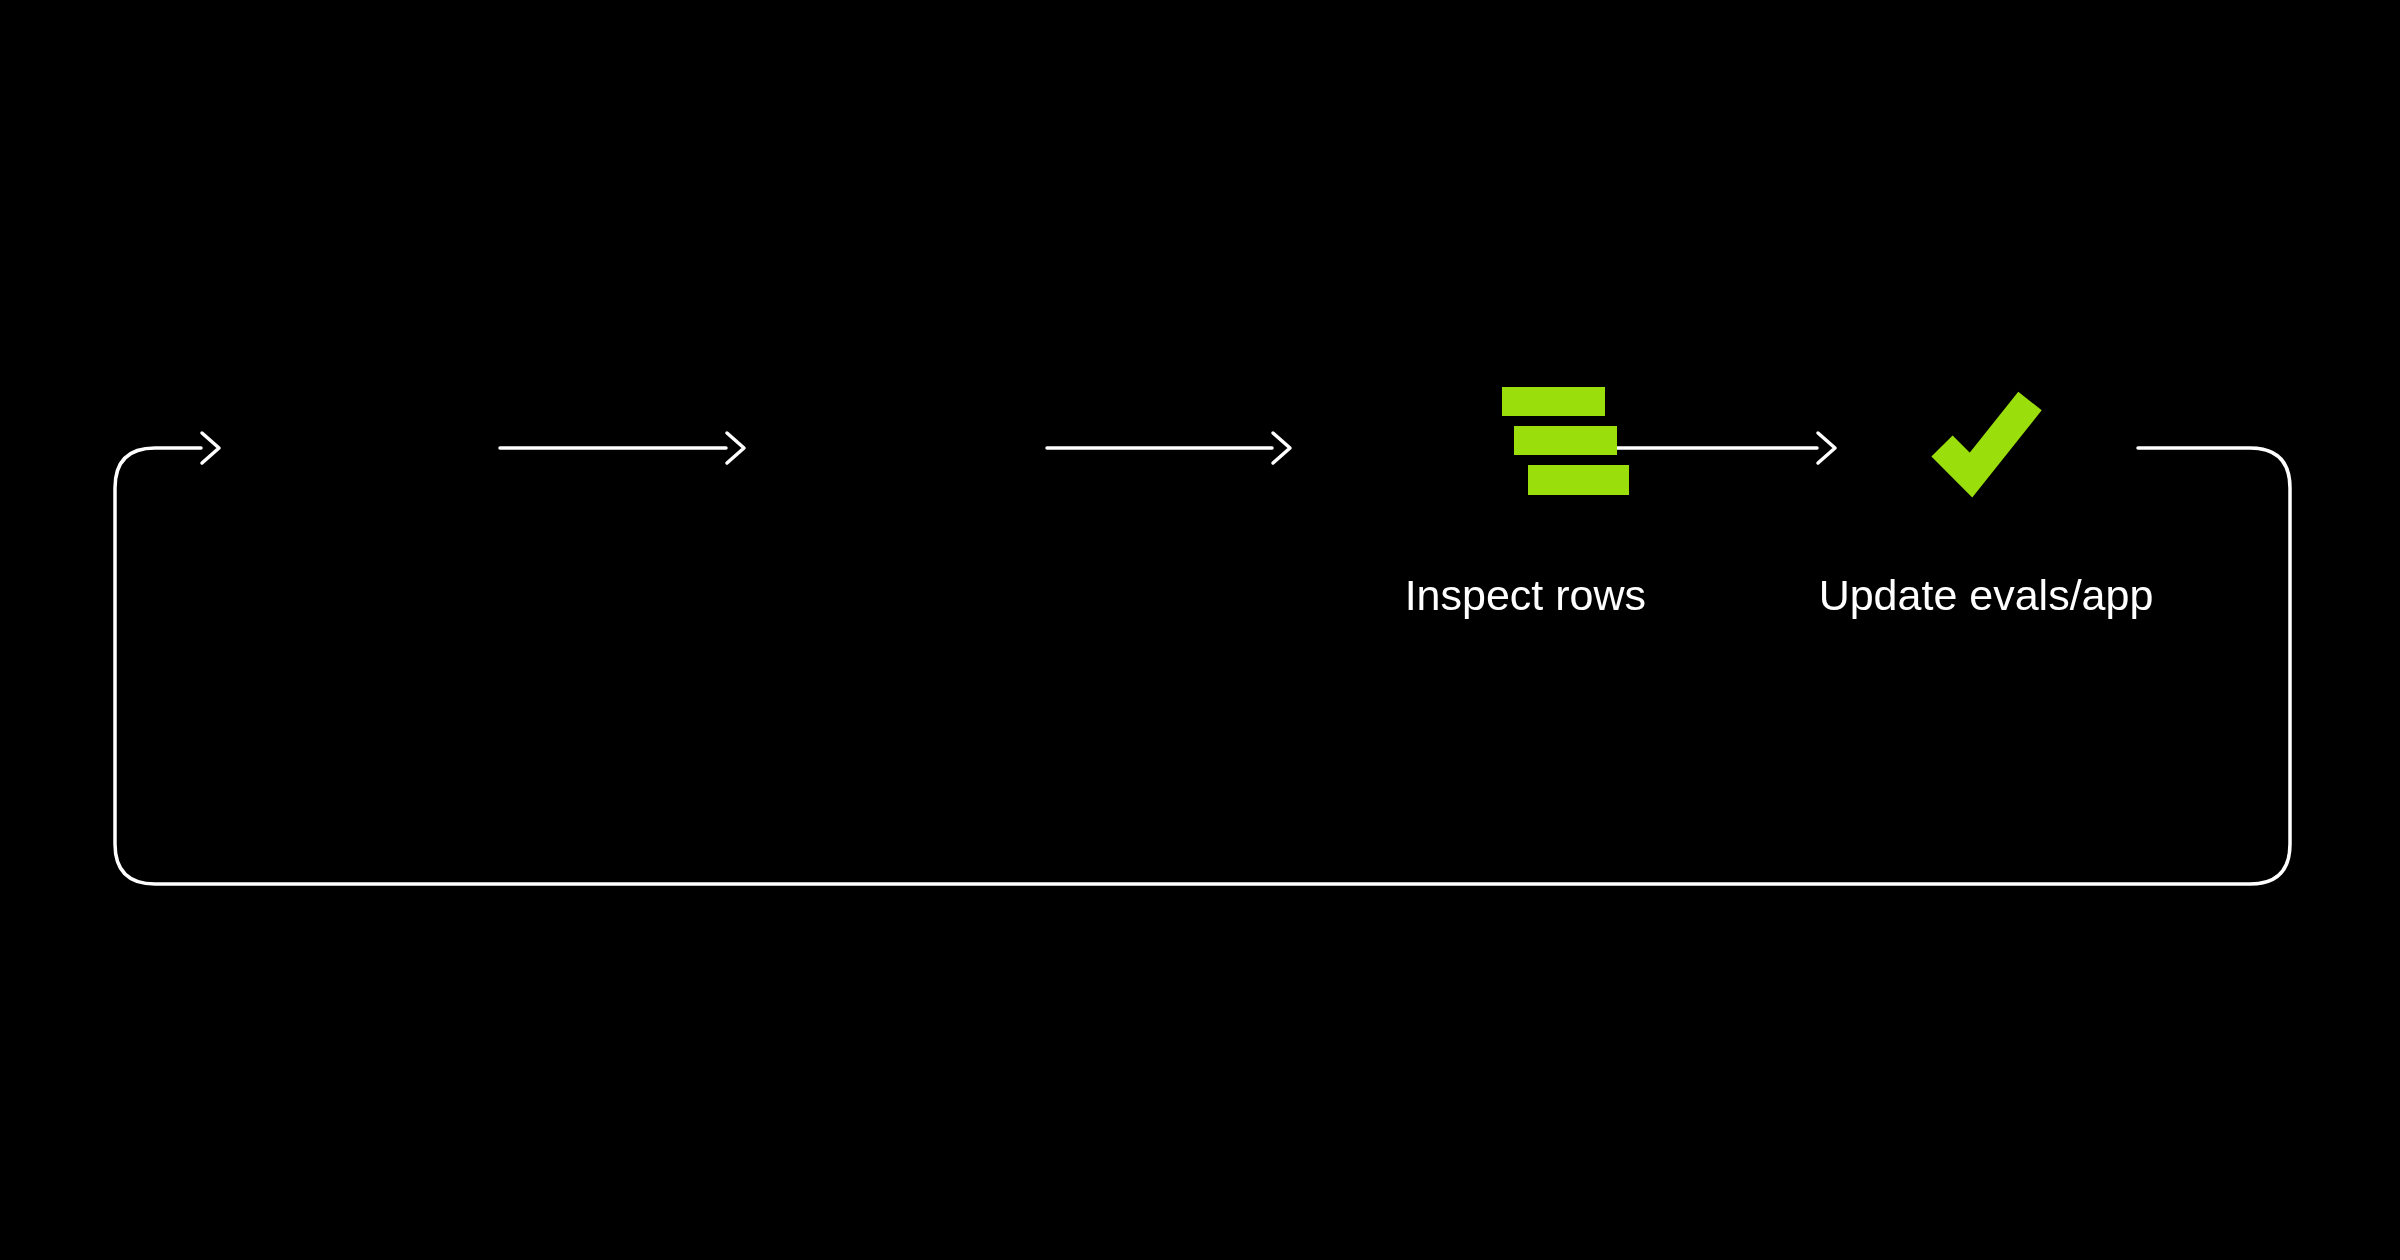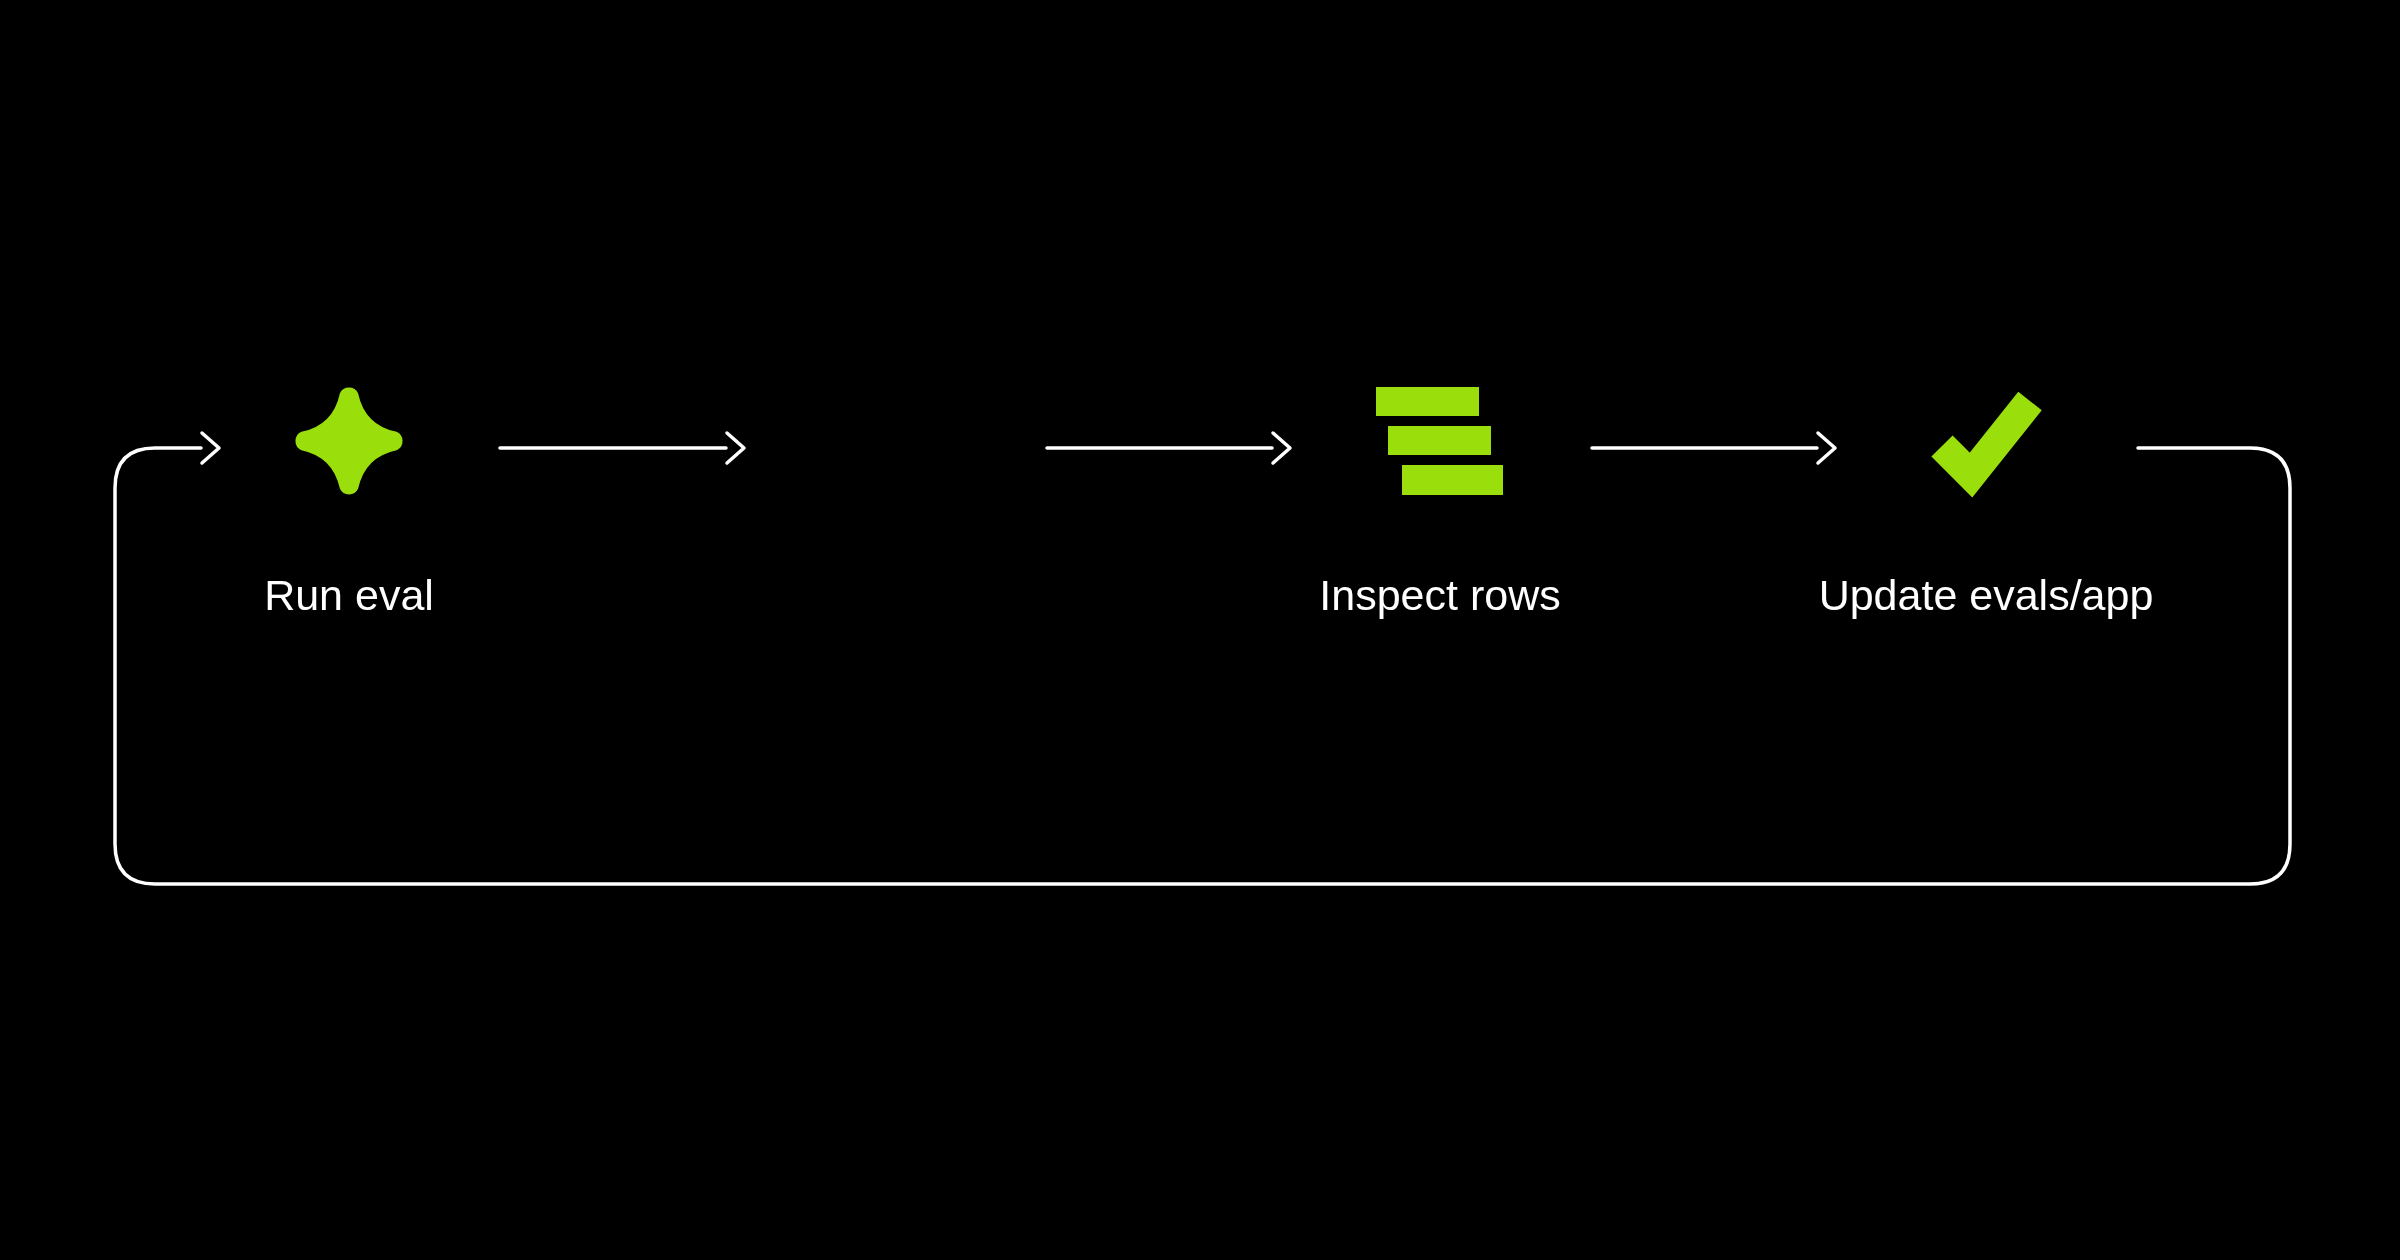--- a/index.html
+++ b/index.html
@@ -57,31 +57,23 @@
     <path d="M 500 448 H 726"></path>
     <polyline points="727,433 744,448 727,463"></polyline>
 
     <path d="M 1047 448 H 1272"></path>
     <polyline points="1273,433 1290,448 1273,463"></polyline>
 
     <path d="M 1592 448 H 1817"></path>
     <polyline points="1818,433 1835,448 1818,463"></polyline>
   </svg>
 
-  <div class="step" style="left:99px;">
-    <div class="icon-box">
-      <svg width="122" height="122" viewBox="0 0 100 100">
-        <path class="fill-accent" d="M42.5,11 A8.2,8.2 0 0 1 57.5,11 Q63,37 89,42.5 A8.2,8.2 0 0 1 89,57.5 Q63,63 57.5,89 A8.2,8.2 0 0 1 42.5,89 Q37,63 11,57.5 A8.2,8.2 0 0 1 11,42.5 Q37,37 42.5,11 Z"></path>
-      </svg>
-    </div>
-    <div class="step-label">Run eval</div>
-  </div>
 
 
-  <div class="step" style="left:1190px;">
+  <div class="step" style="left:1146px;align-items:flex-end;">
     <div class="icon-box">
       <svg width="128" height="108" viewBox="0 0 128 108">
         <rect class="fill-accent" x="0" y="0" width="103" height="29"></rect>
         <rect class="fill-accent" x="12" y="39" width="103" height="29"></rect>
         <rect class="fill-accent" x="26" y="78" width="101" height="30"></rect>
       </svg>
     </div>
     <div class="step-label">Inspect rows</div>
   </div>
 

